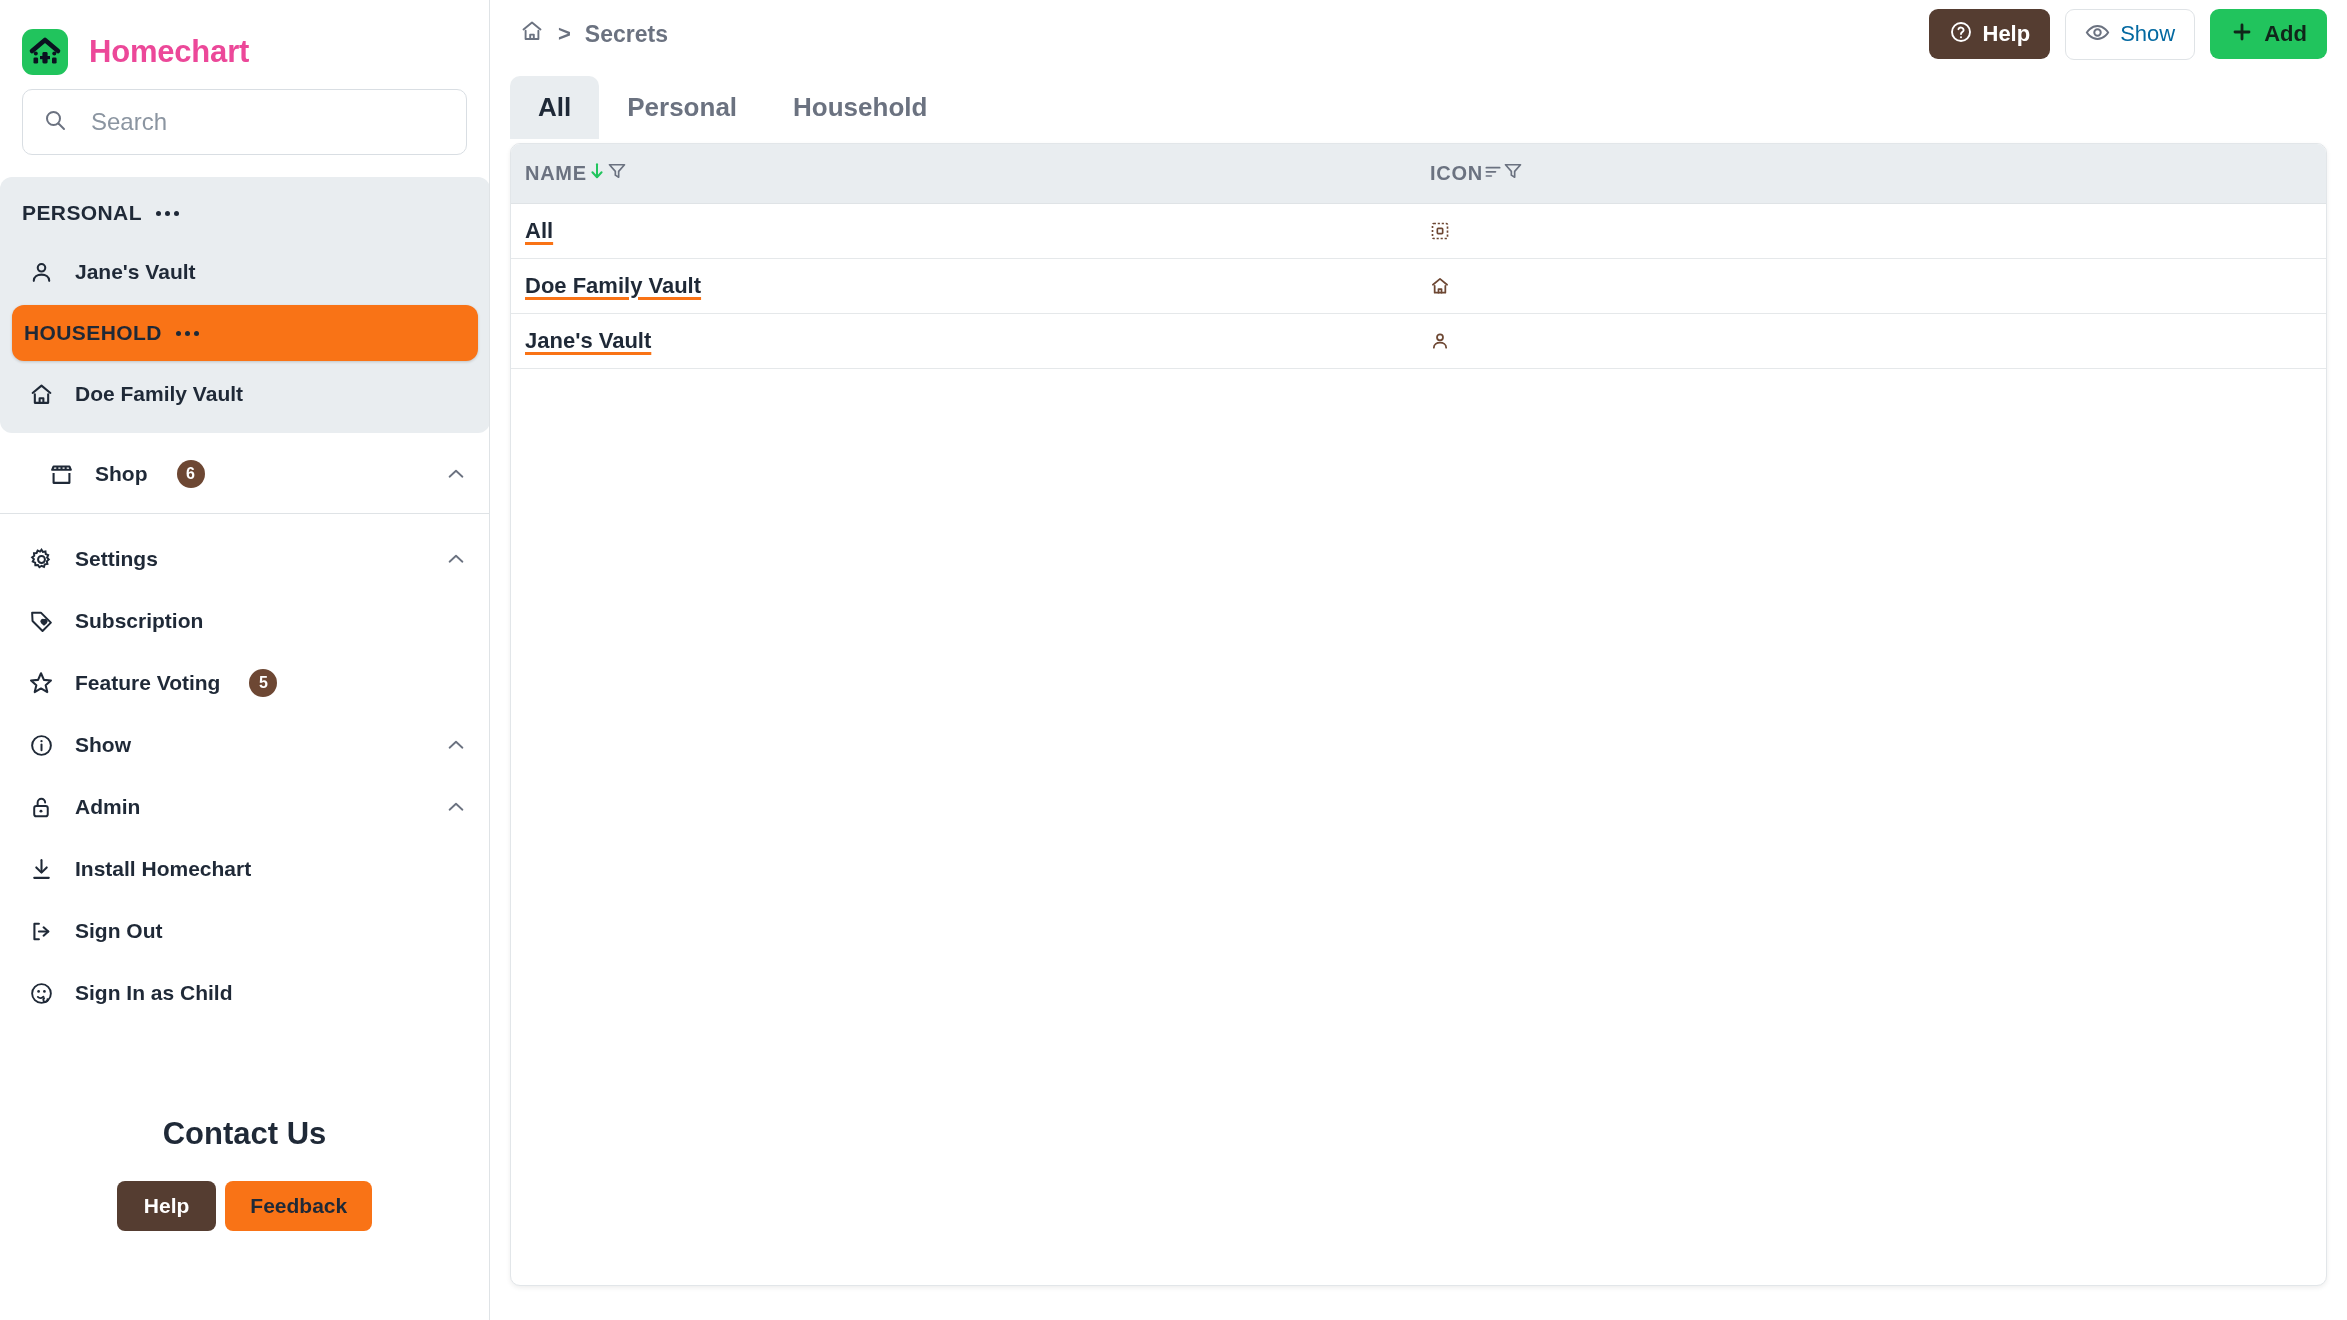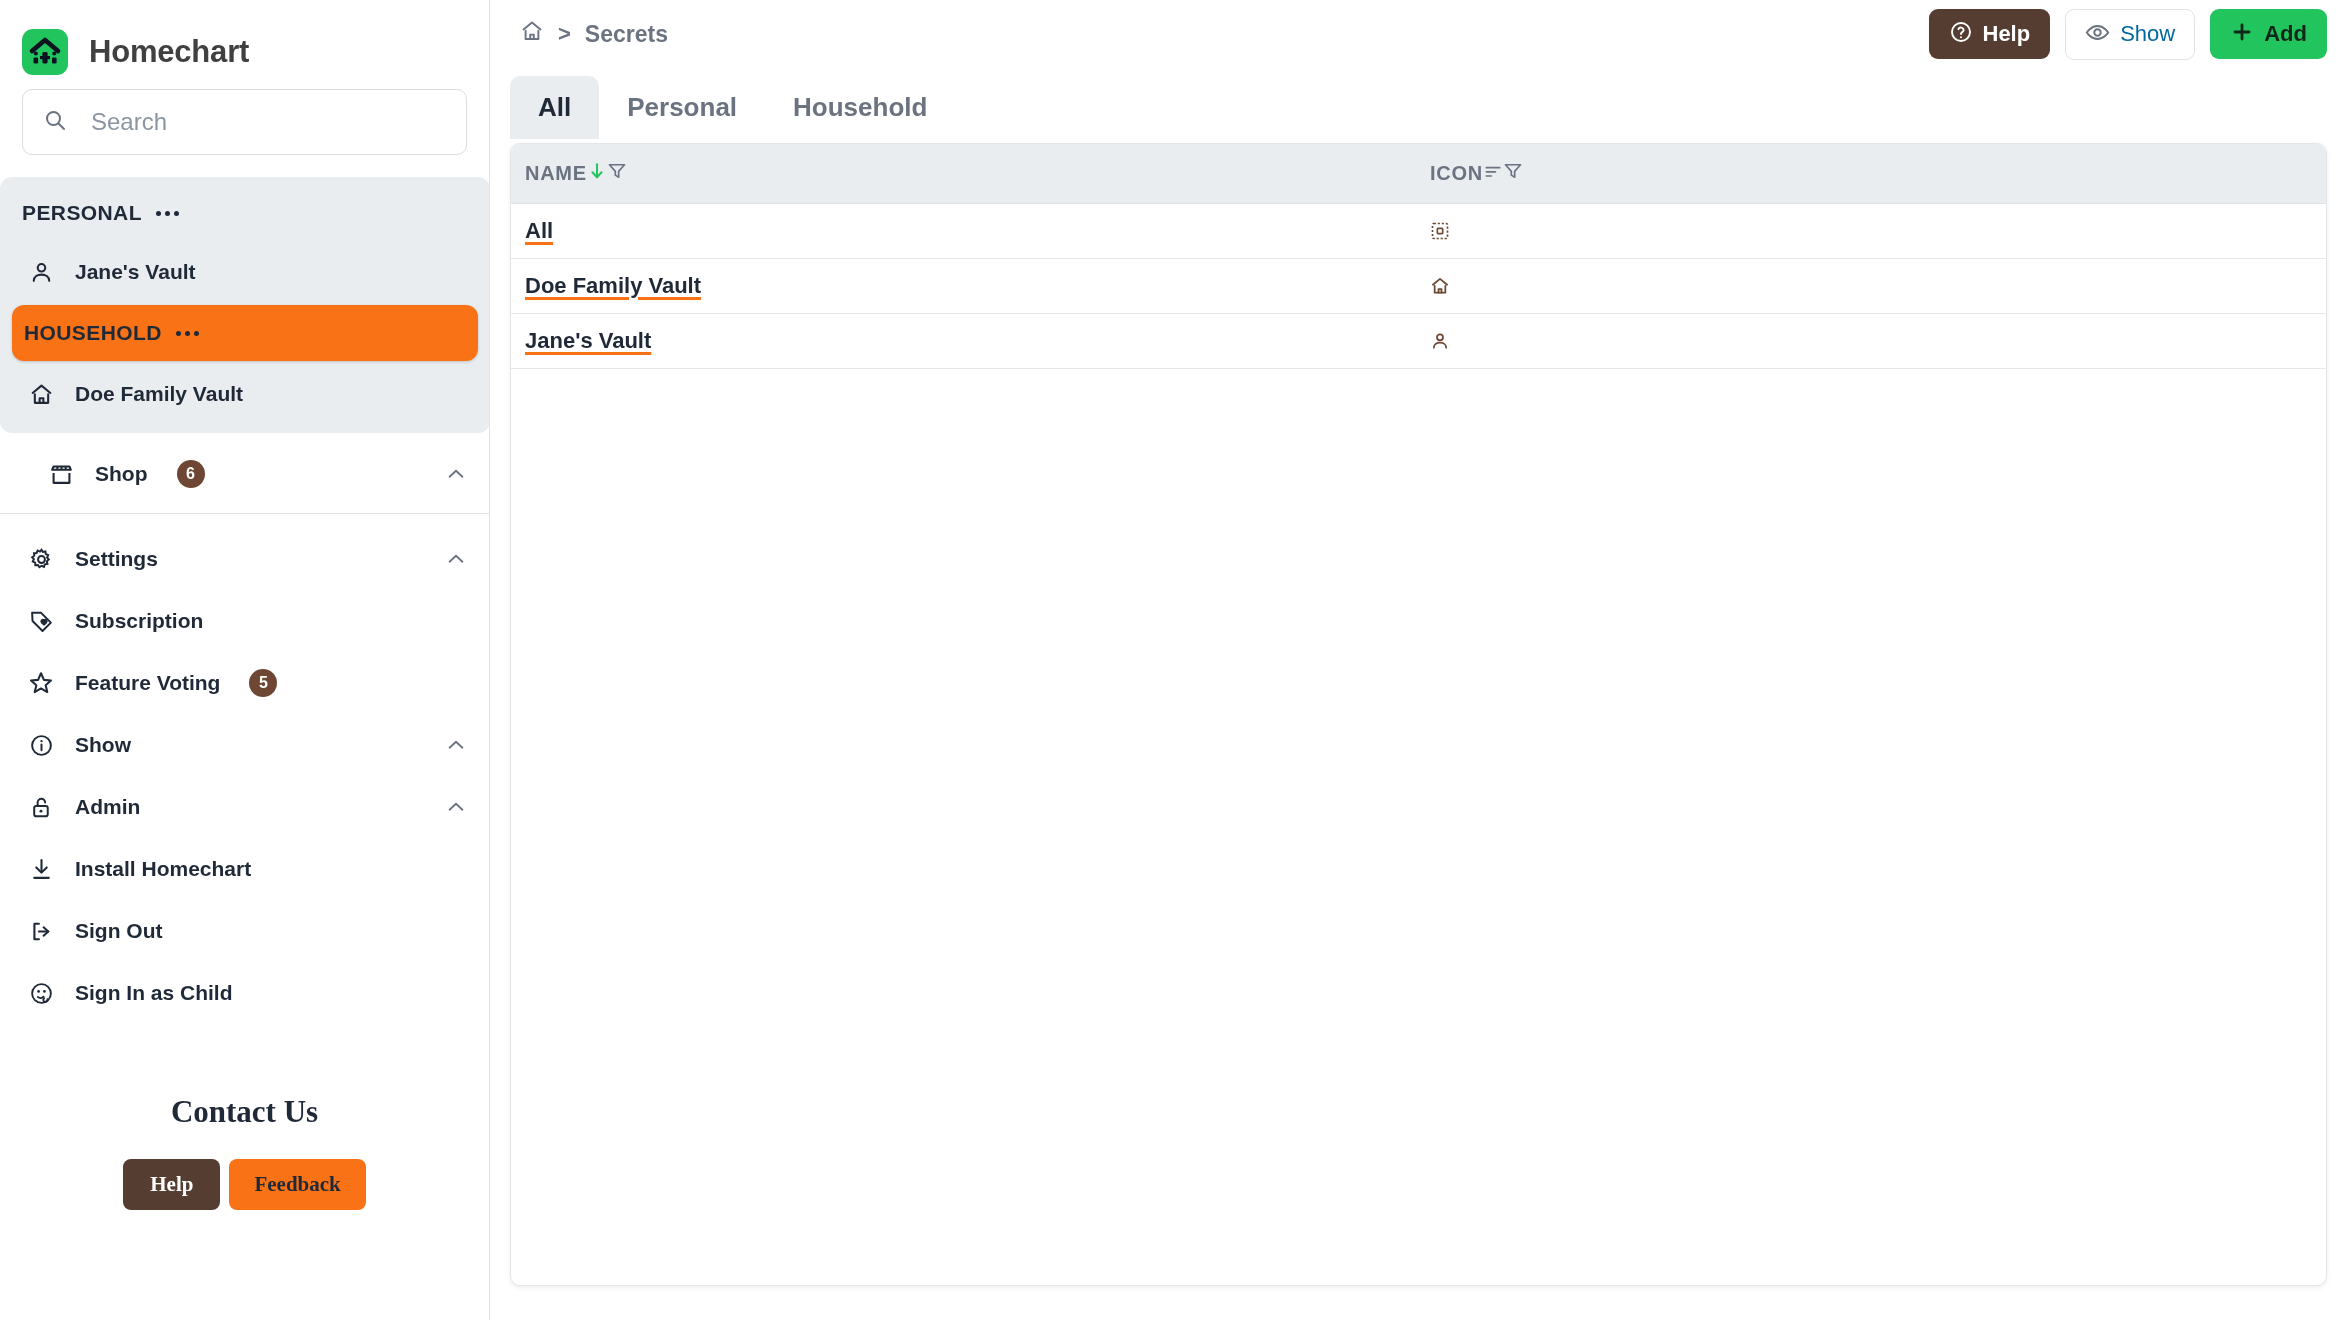--- a/index.html
+++ b/index.html
@@ -26,21 +26,21 @@
     padding: 18px 0 0 22px;
     height: 86px;
   }
   .logo-box {
     width: 46px; height: 46px; border-radius: 11px;
     background: #21c45d;
     position: relative; flex: 0 0 46px;
   }
   .logo-box svg { position: absolute; left: 5px; top: 5px; }
   .brand-title {
-    font-size: 31px; font-weight: 700; color: #404040;
+    font-size: 31px; font-weight: 700; color: #ec4899;
     letter-spacing: -0.2px;
   }
   .search-wrap { padding: 0 22px; margin-top: 3px; }
   .search-box {
     height: 66px; border: 1px solid #d9dee3; border-radius: 10px;
     background: #fff; display: flex; align-items: center;
     padding: 0 20px; gap: 24px;
   }
   .search-box input {
     border: none; outline: none; background: transparent;
@@ -89,23 +89,22 @@
     margin-left: 8px; flex: 0 0 28px;
   }
   .chev { margin-left: auto; color: #6b7280; display: flex; }
 
   .divider { height: 1px; background: #dfe3e6; width: 100%; margin: 10px 0 14px 0; }
 
   .nav-list-white { padding-top: 0; }
   .nav-list-white .nav-item { height: 62px; }
 
   .contact {
-    margin-top: 70px;
+    margin-top: 92px;
     text-align: center;
-    font-family: Liberation Serif, serif;
   }
   .contact-title { font-size: 31px; font-weight: 700; color: #1f2937; }
   .contact-btns { display: flex; gap: 9px; justify-content: center; margin-top: 29px; }
   .btn-help-side {
     background: #553d31; color: #fff; border: none; border-radius: 8px;
     font-family: inherit; font-size: 21px; font-weight: 600;
     padding: 13px 27px; cursor: pointer;
   }
   .btn-feedback {
     background: #f97316; color: #1f2937; border: none; border-radius: 8px;

